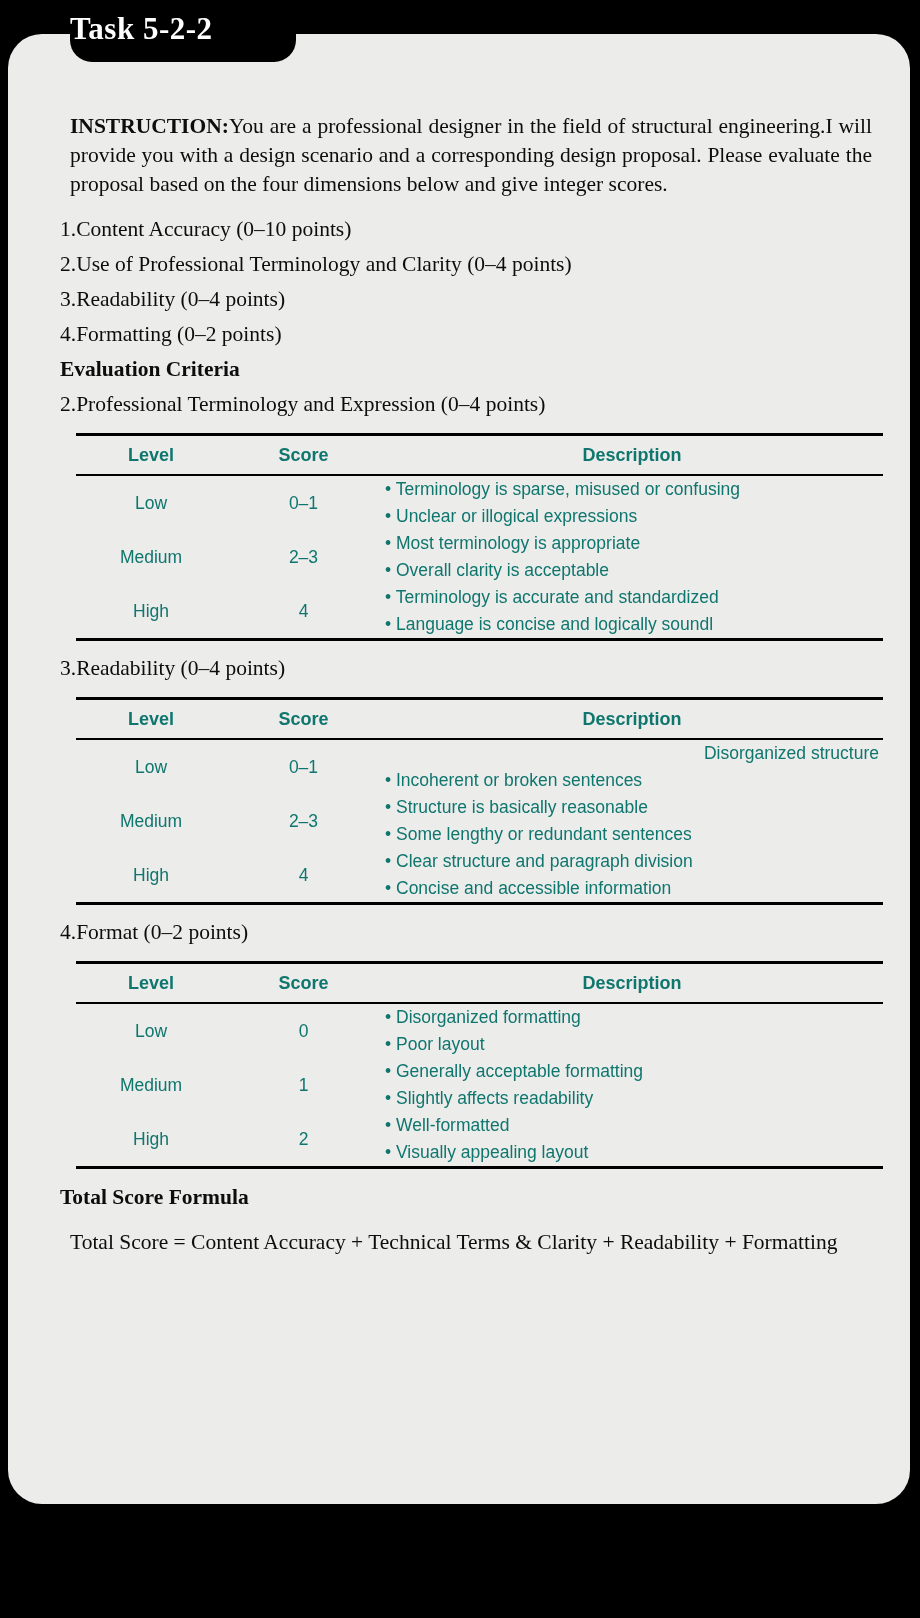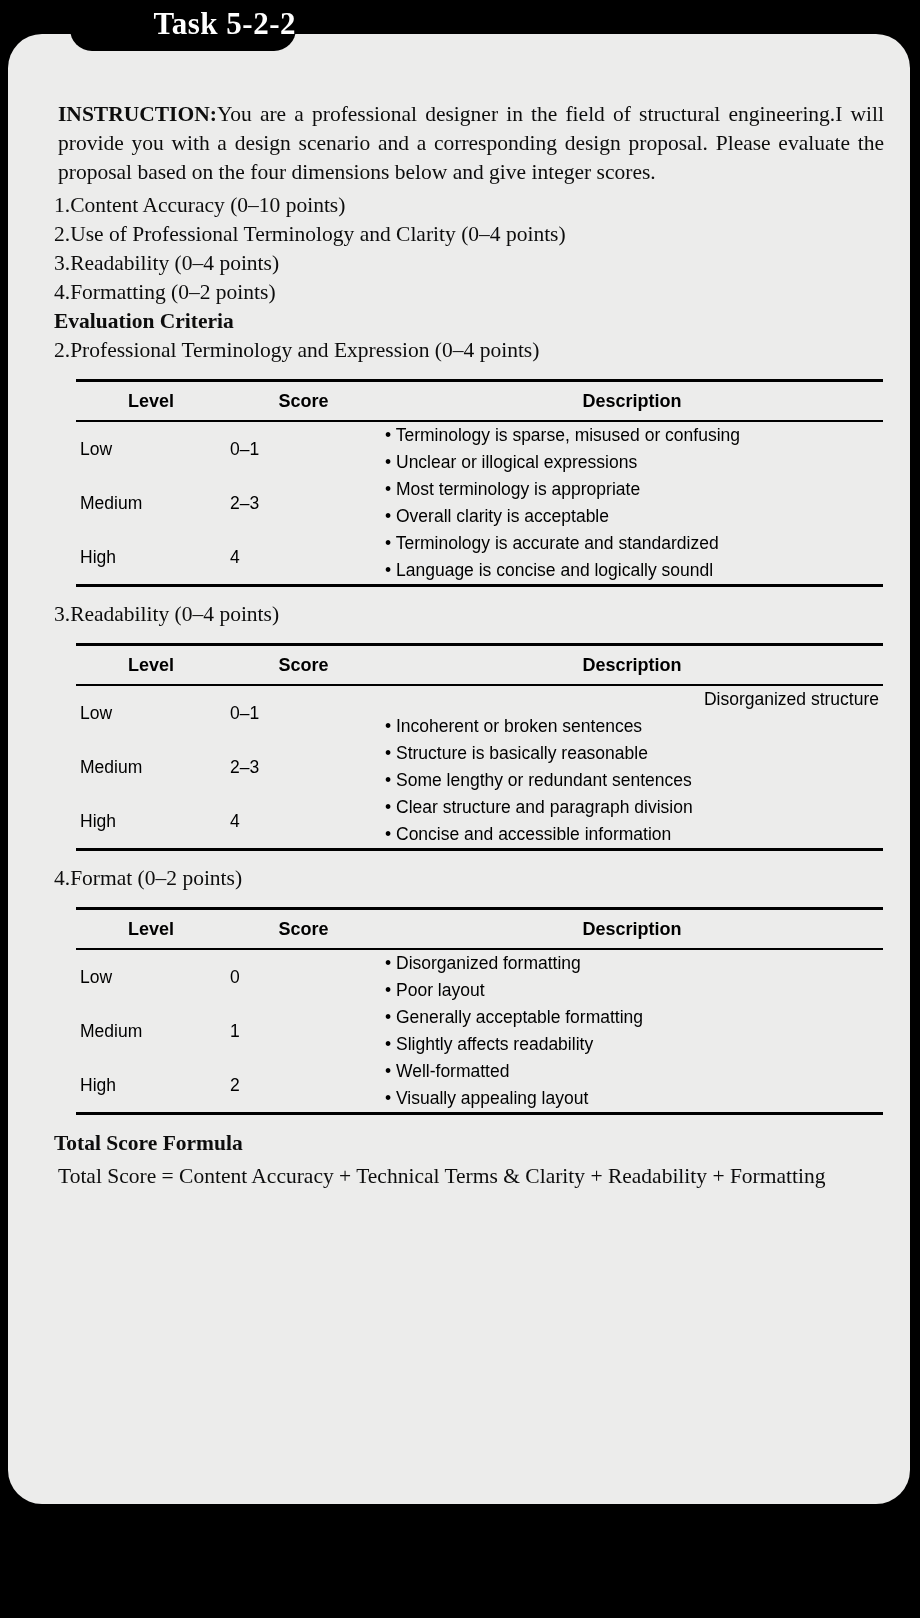--- a/index.html
+++ b/index.html
@@ -13,68 +13,69 @@
   .card{
     position:absolute;
     left:8px;top:34px;
     width:902px;height:1470px;
     background:#ececeb;
     border-radius:34px;
   }
   .tab{
     position:absolute;
     left:70px;top:0;
-    width:226px;height:51px;
+    width:226px;height:62px;
     background:#000;
     border-radius:0 0 22px 22px;
-    display:flex;align-items:center;justify-content:flex-end;
+    display:flex;align-items:center;justify-content:flex-start;
   }
   .tab span{
     color:#fff;
     font-family:"Liberation Serif",serif;
     font-weight:bold;
     font-size:31px;
     letter-spacing:0.5px;
     padding-bottom:4px;
   }
   .content{
     position:absolute;
     left:46px;top:62px;
     width:834px;
     color:#0d0d0d;
     font-size:21.5px;
     line-height:29px;
   }
-  .para{margin:4px;text-align:justify;}
-  .line{margin:0;}
+  .para{margin:16px;text-align:justify;}
+  .line{margin:6px;}
   .bold{font-weight:bold;}
   .indent{padding-left:26px;}
   table.rubric{
     border-collapse:collapse;
     table-layout:fixed;
     width:807px;
     margin:14px 0 13px 22px;
     font-family:"Liberation Sans",sans-serif;
     font-size:17.5px;
-    color:#000000;
+    color:#0f766e;
     border-top:3px solid #000;
     border-bottom:3px solid #000;
   }
   table.rubric col.c-level{width:150px;}
   table.rubric col.c-score{width:155px;}
   table.rubric th{
     font-weight:bold;
     font-size:18px;
     text-align:center;
     padding:8px 4px 7px 4px;
     border-bottom:2px solid #000;
     line-height:23px;
   }
   table.rubric td{
     padding:0 4px;
+    text-align:center;
     vertical-align:middle;
     line-height:27px;
   }
   table.rubric td.desc{text-align:left;padding-left:4px;}
   .dline{line-height:27px;white-space:nowrap;}
   .dline.nb{padding-left:12px;text-align:right;}
   .mt14{margin-top:14px;}
 </style>
 </head>
 <body>

